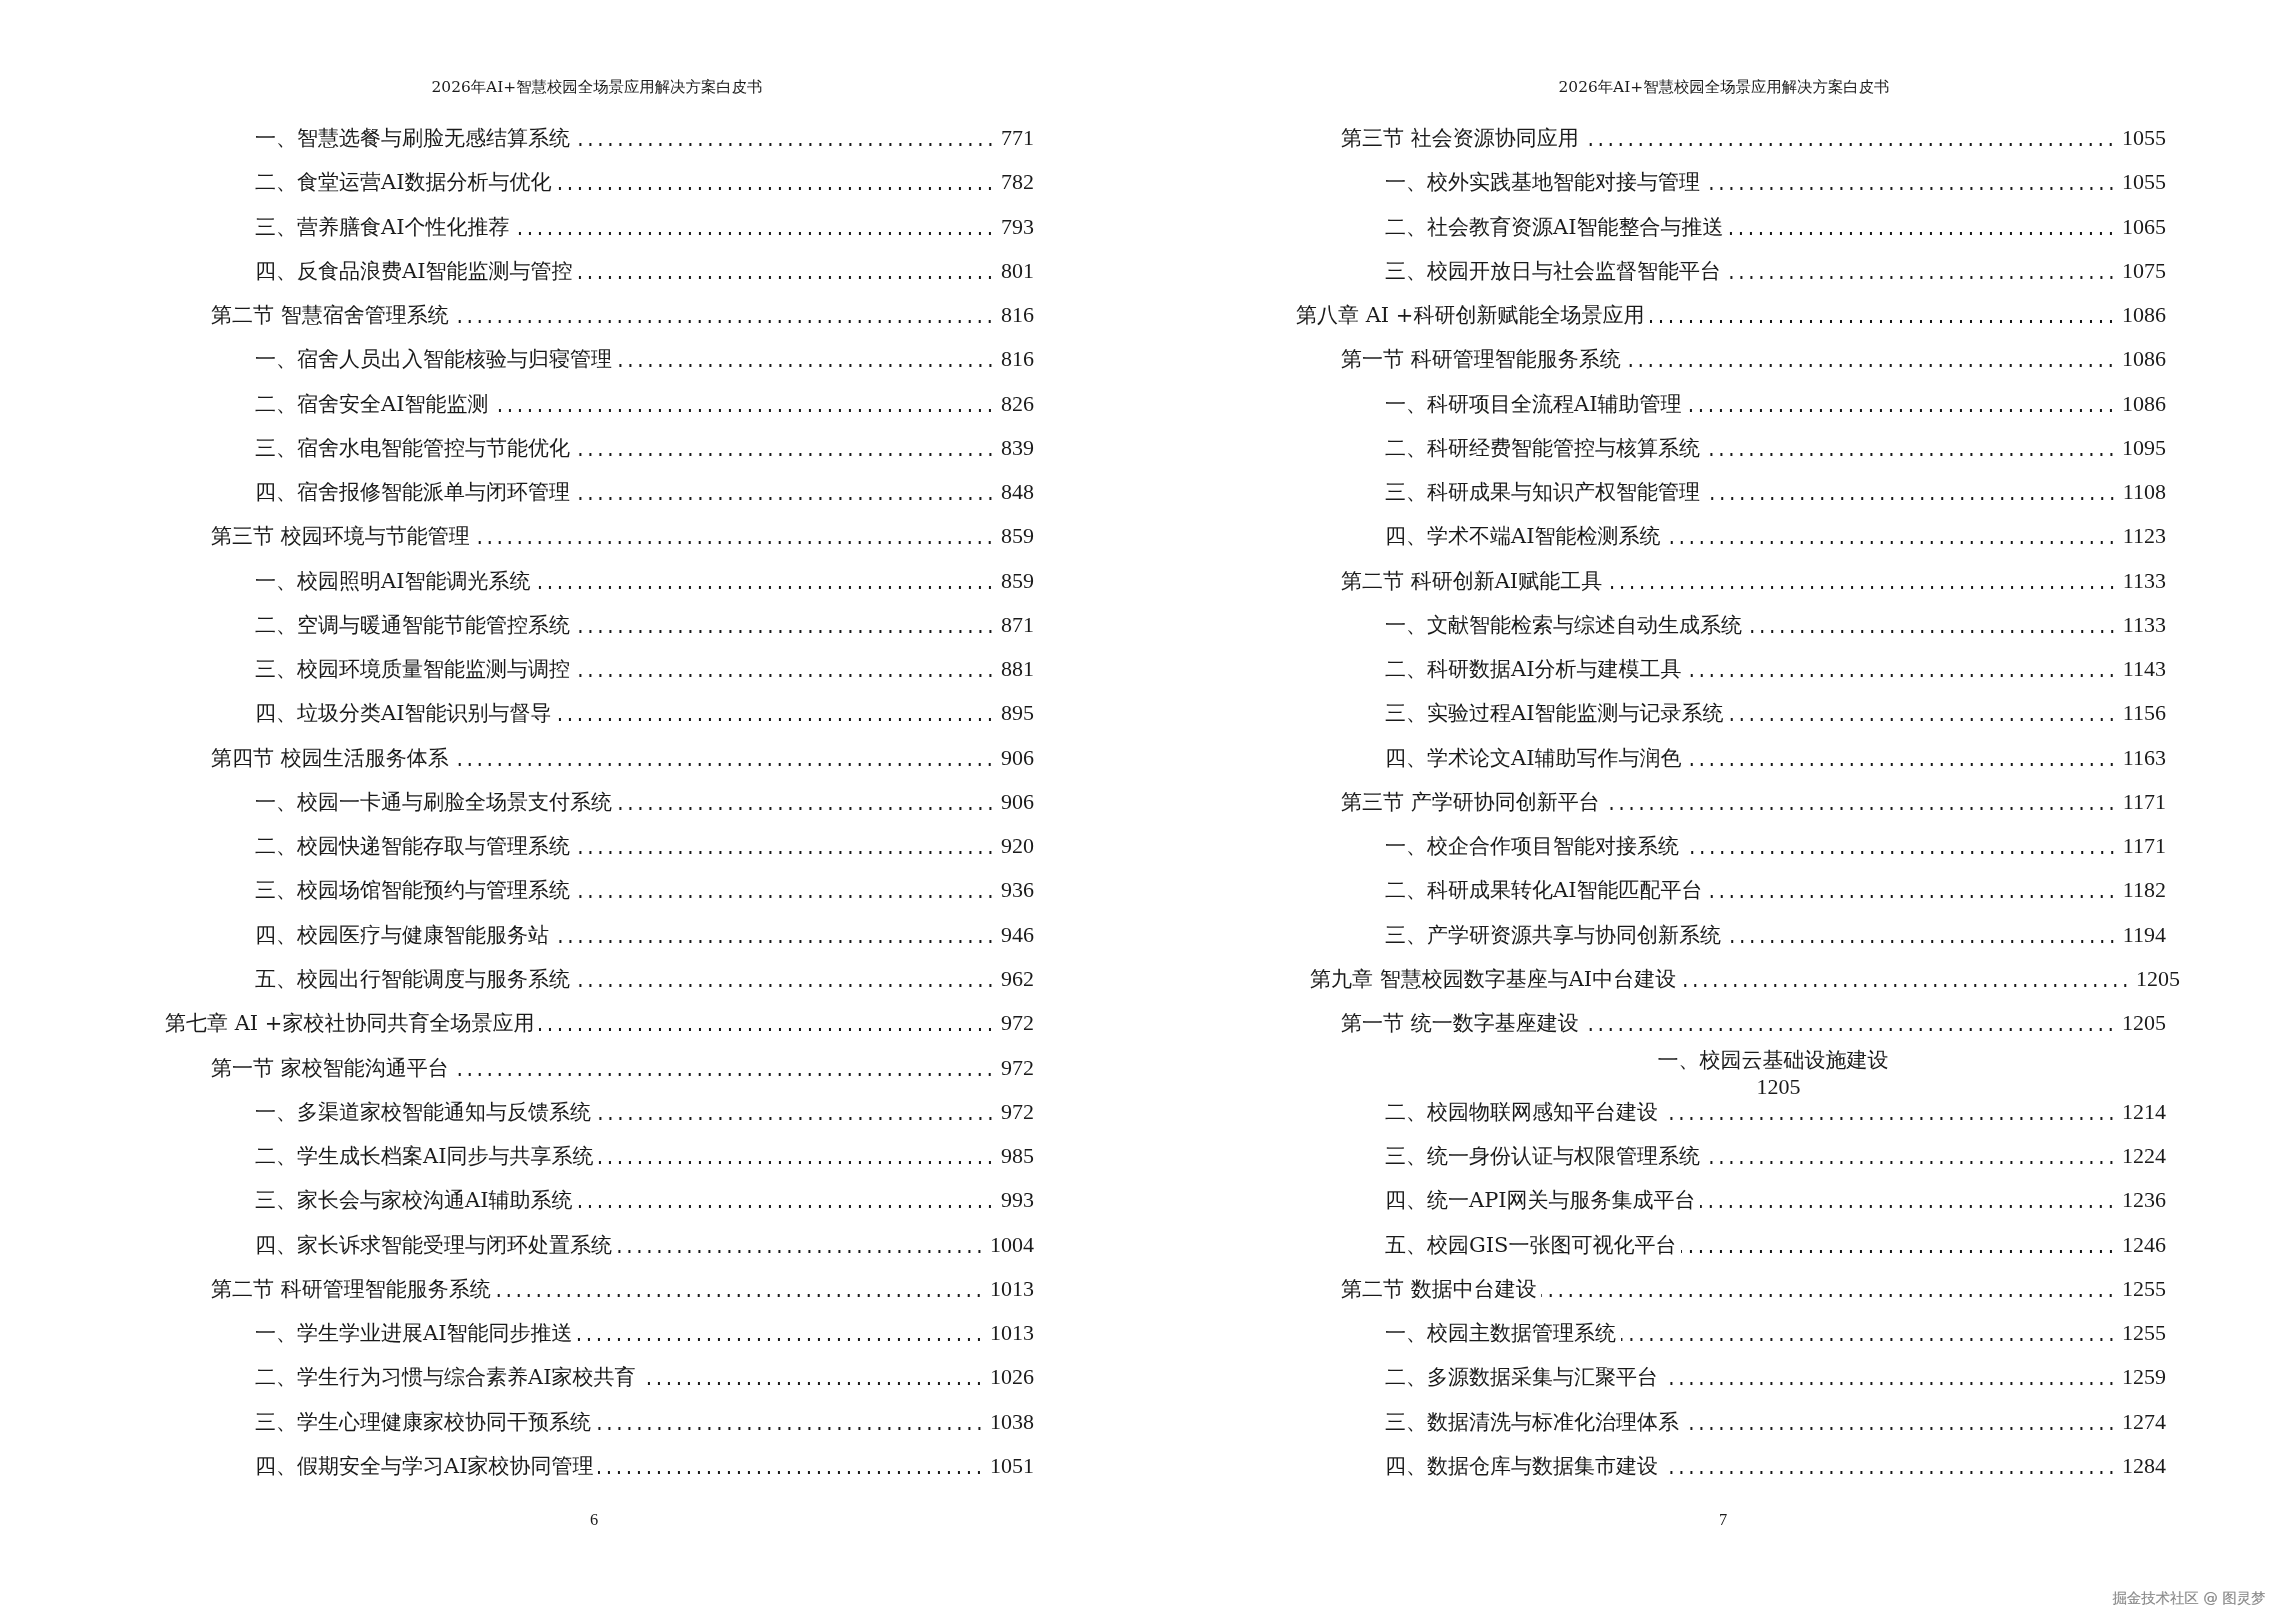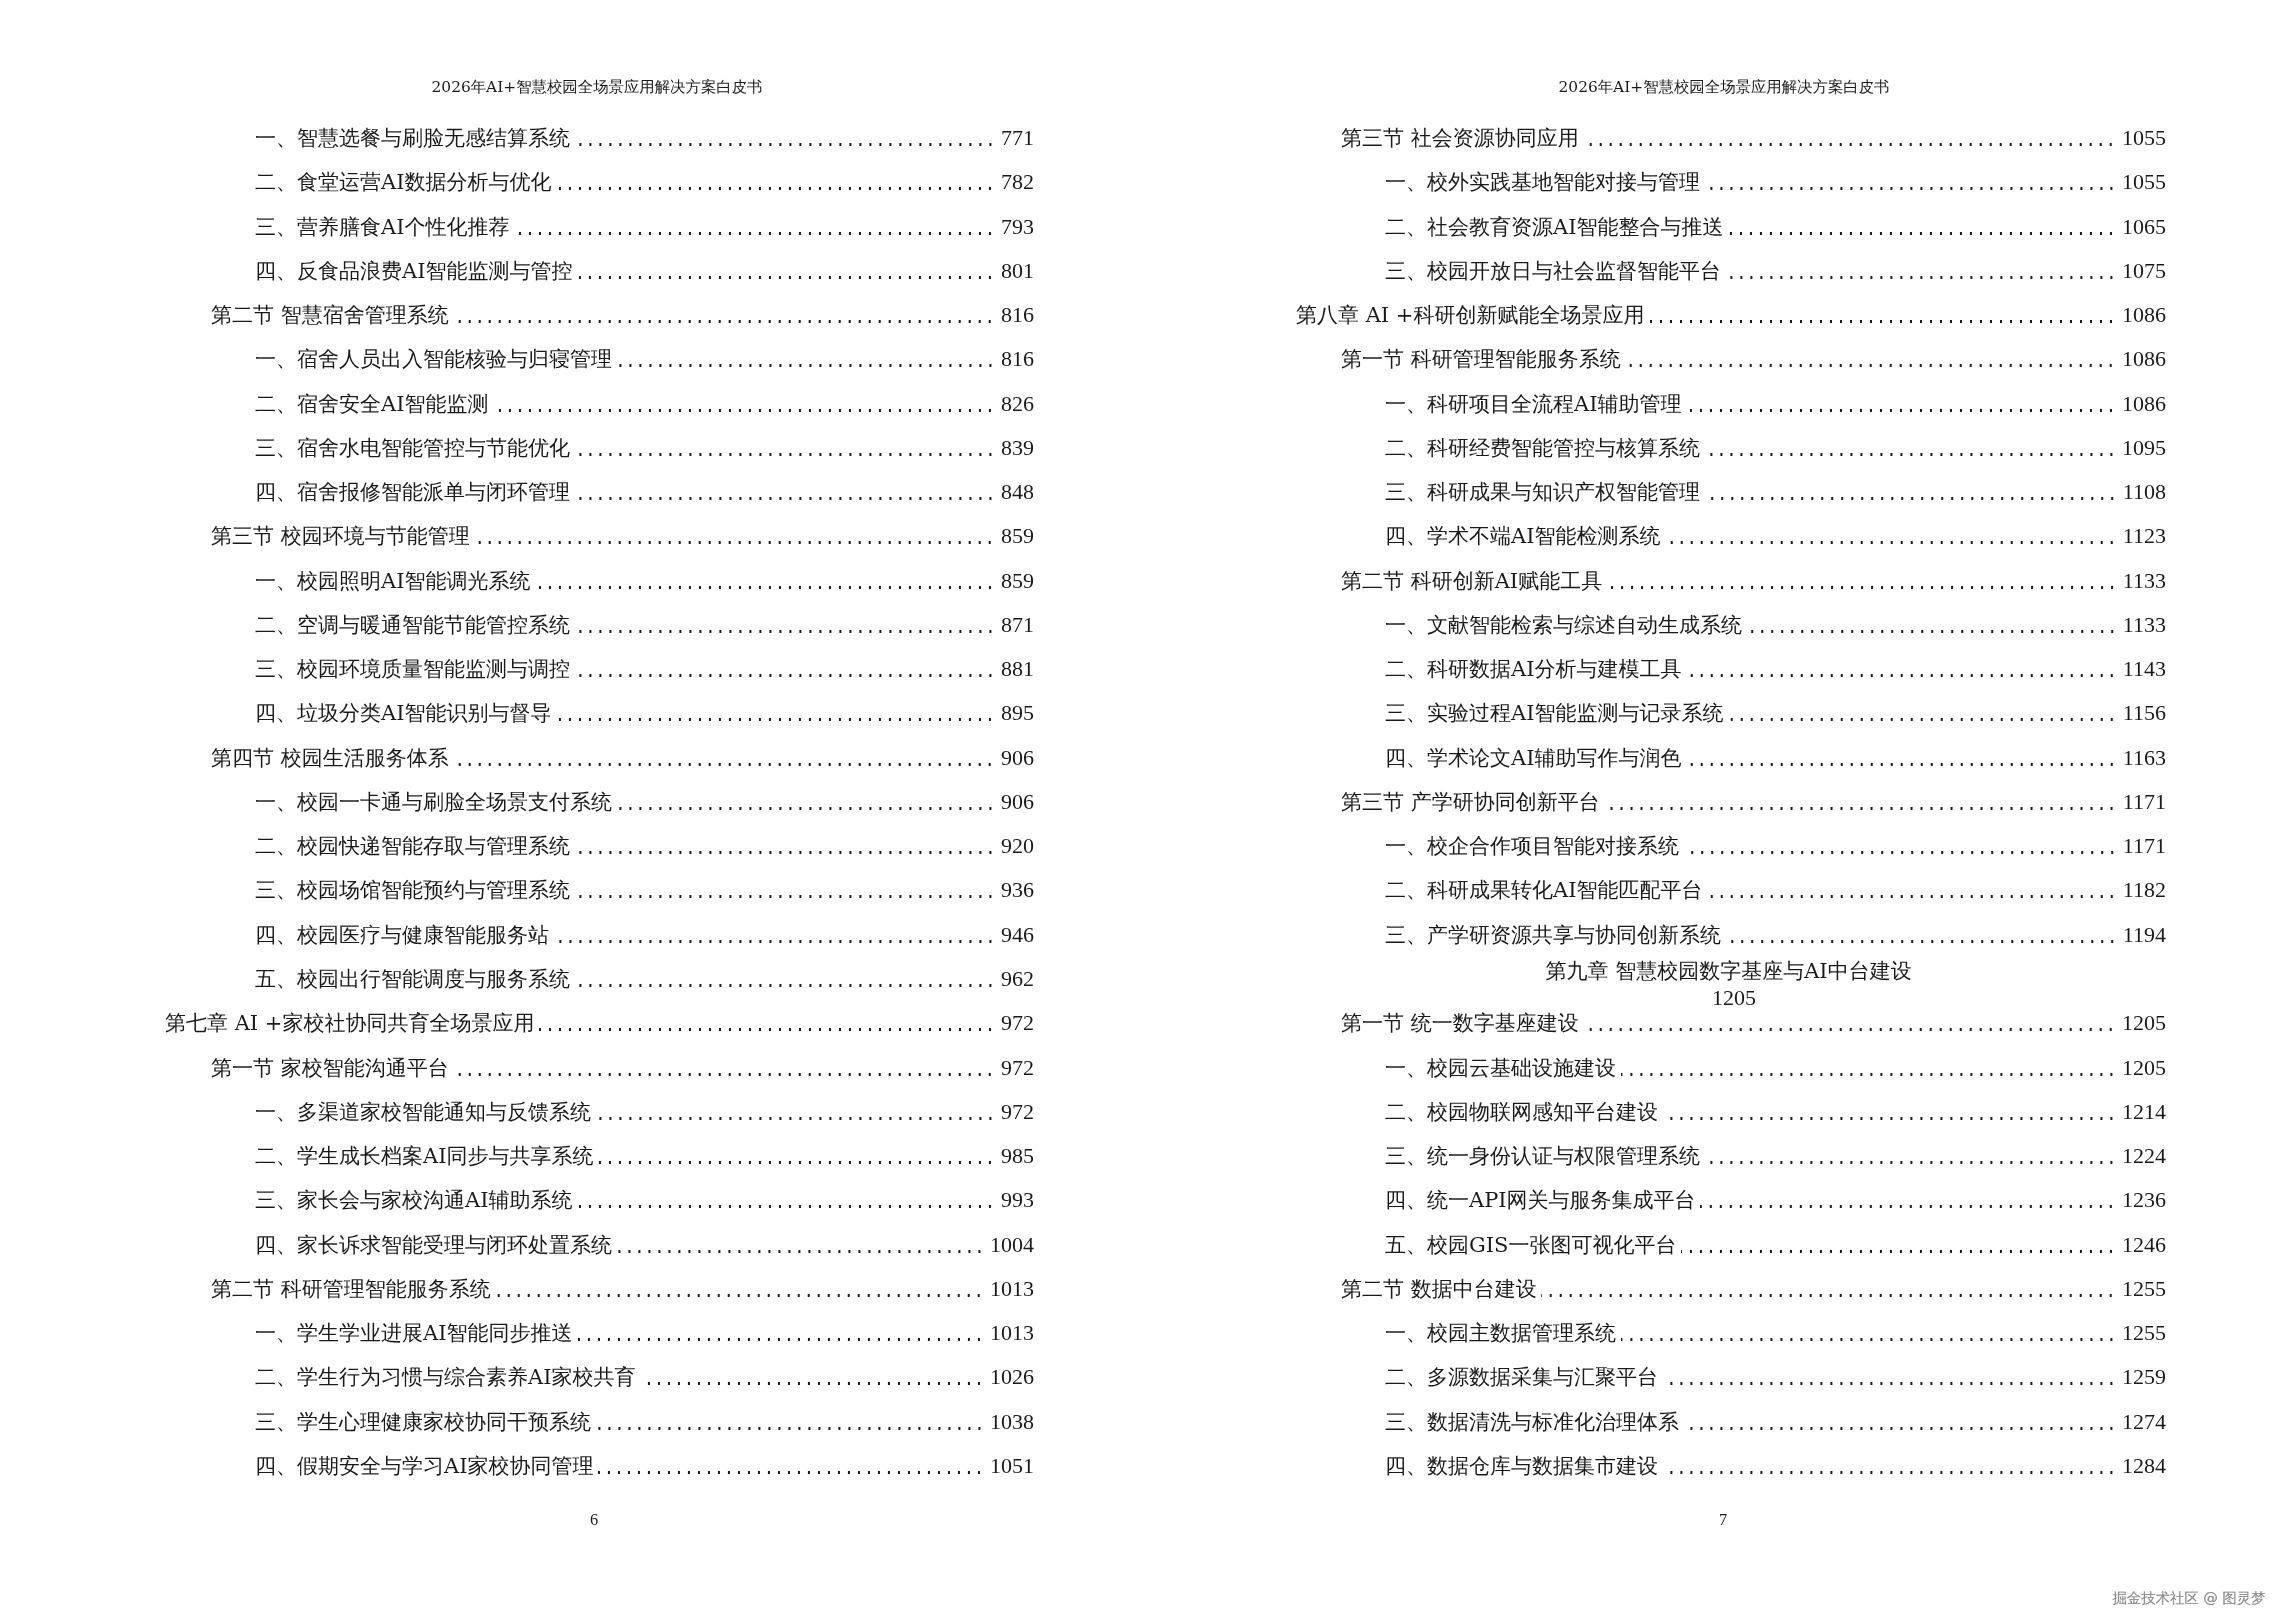--- a/index.html
+++ b/index.html
@@ -282,31 +282,31 @@
       <div class="toc-row" style="top: 752px; left: 243px; width: 781px;">
         <span class="title">二、科研成果转化AI智能匹配平台</span>
         <span class="leader"></span>
         <span class="pnum">1182</span>
       </div>
       <div class="toc-row" style="top: 797px; left: 243px; width: 781px;">
         <span class="title">三、产学研资源共享与协同创新系统</span>
         <span class="leader"></span>
         <span class="pnum">1194</span>
       </div>
-      <div class="toc-row" style="top: 841px; left: 154px; width: 870px; flex-direction: column;">
+      <div class="toc-row" style="top: 841px; left: 168px; width: 870px;">
         <span class="title">第九章  智慧校园数字基座与AI中台建设</span>
         <span class="leader"></span>
         <span class="pnum">1205</span>
       </div>
       <div class="toc-row" style="top: 885px; left: 199px; width: 825px;">
         <span class="title">第一节  统一数字基座建设</span>
         <span class="leader"></span>
         <span class="pnum">1205</span>
       </div>
-      <div class="toc-row" style="top: 930px; left: 243px; width: 781px;">
+      <div class="toc-row" style="top: 930px; left: 243px; width: 781px; flex-direction: column;">
         <span class="title">一、校园云基础设施建设</span>
         <span class="leader"></span>
         <span class="pnum">1205</span>
       </div>
       <div class="toc-row" style="top: 974px; left: 243px; width: 781px;">
         <span class="title">二、校园物联网感知平台建设</span>
         <span class="leader"></span>
         <span class="pnum">1214</span>
       </div>
       <div class="toc-row" style="top: 1018px; left: 243px; width: 781px;">

